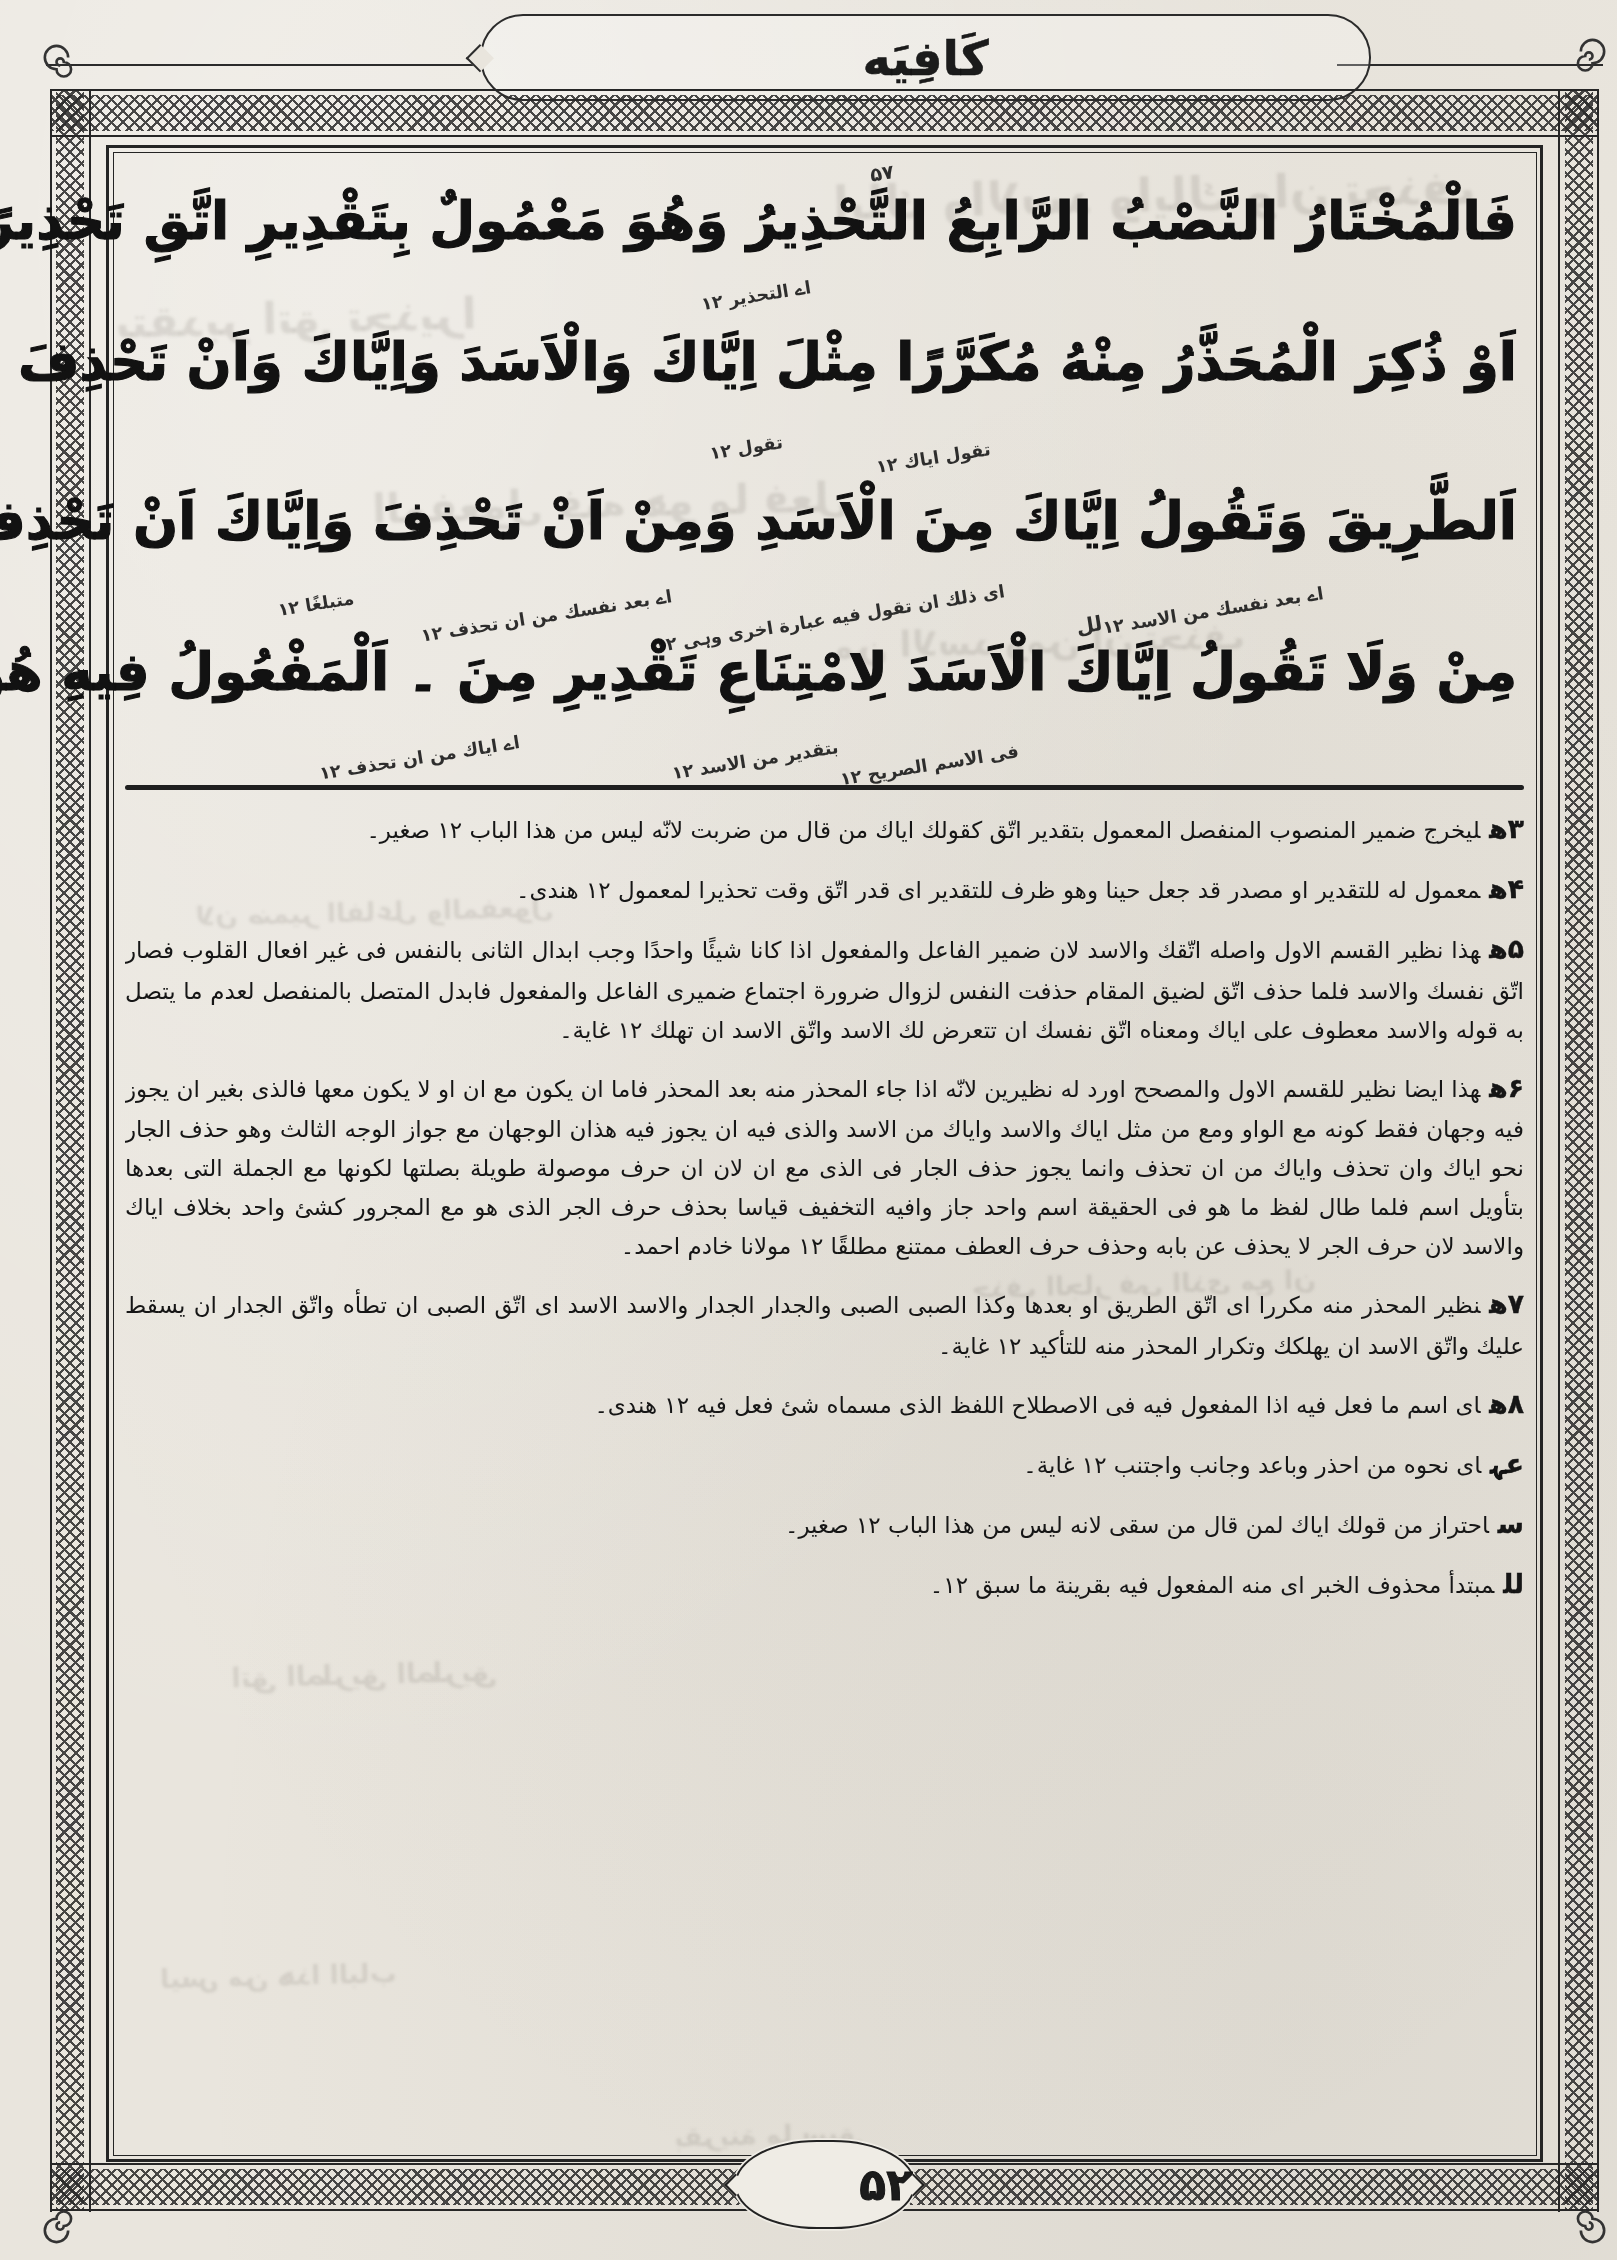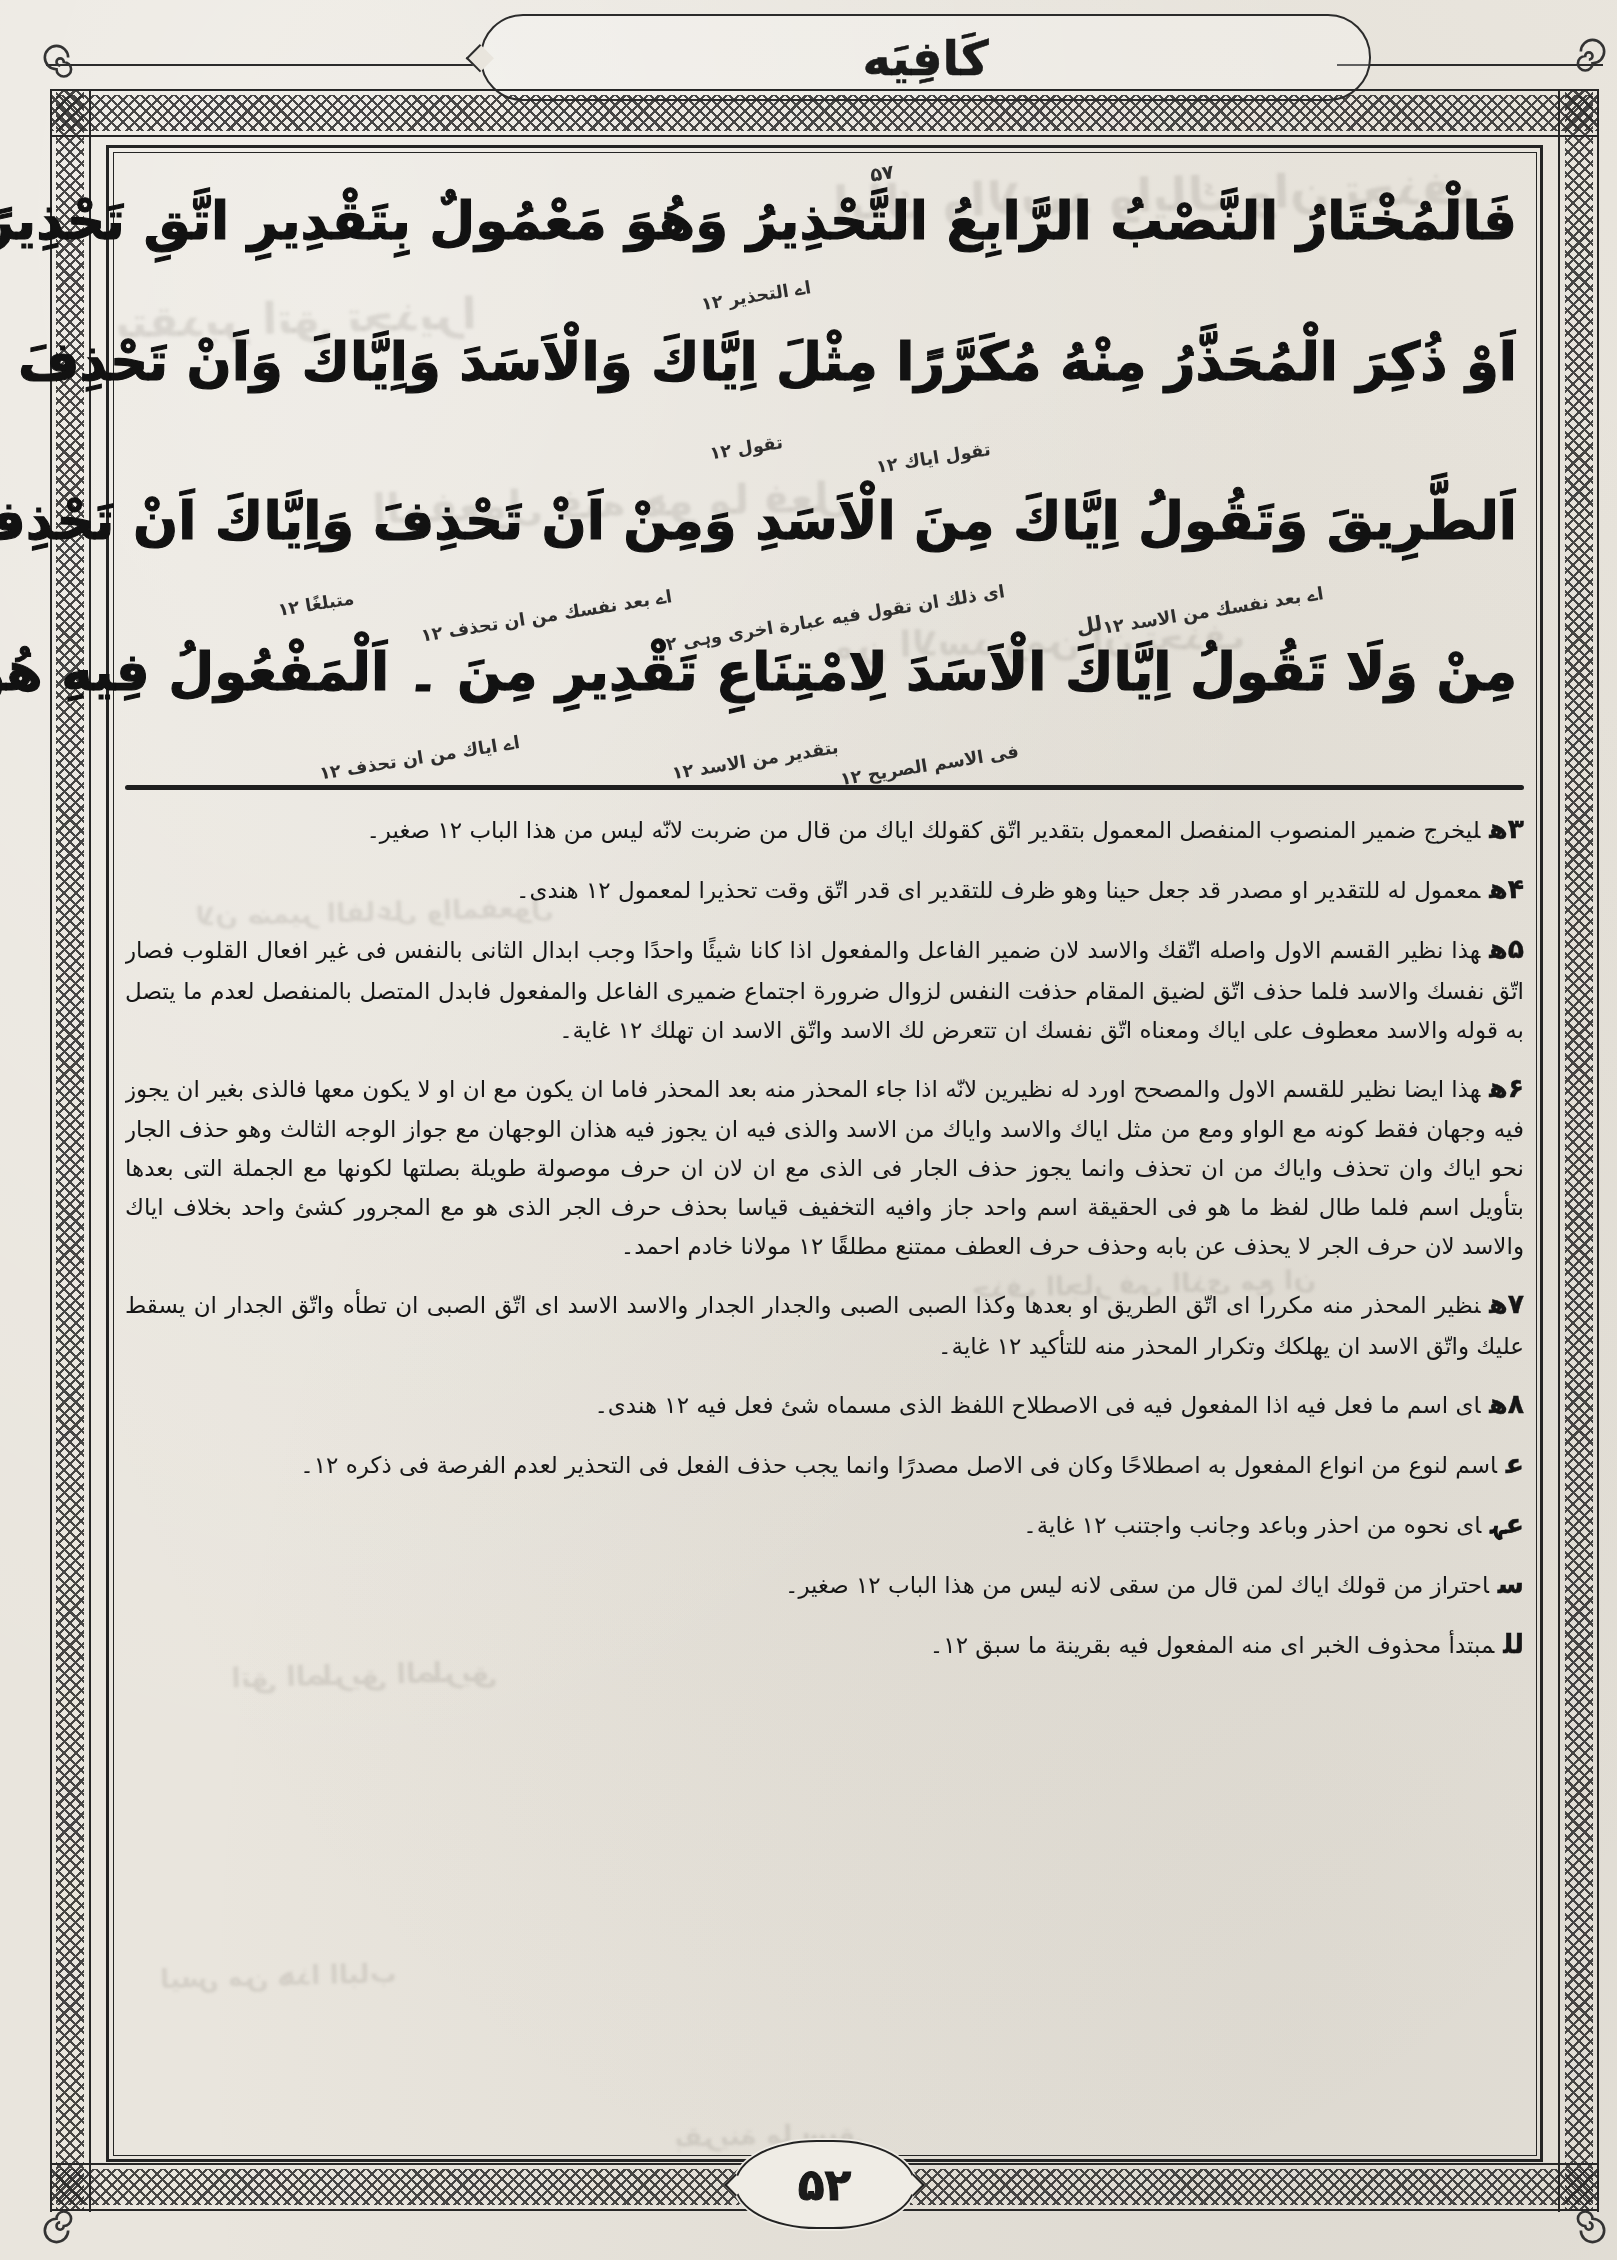--- a/index.html
+++ b/index.html
@@ -97,21 +97,21 @@
   .commentary{
     position:absolute;left:16px;right:16px;top:658px;bottom:8.9px;
     direction:rtl;text-align:justify;overflow:hidden;
   }
   .note{margin:0 0 15px 0;font-size:23px;line-height:1.7;color:#161616;font-weight:500;}
   .note .marker{font-weight:bold;font-size:26.6px;padding-left:8.9px;-webkit-text-stroke:0.4px #111;}
   
   .pagenum-cartouche{
     position:absolute;left:50%;bottom:32px;transform:translateX(-50%);
     width:177px;height:85px;background:#efece5;border:2.7px solid #222;
-    border-radius:50% / 55%;display:flex;align-items:center;justify-content:center;
+    border-radius:50% / 55%;display:flex;align-items:center;
     box-shadow:0 0 0 1.8px #efece5;
   }
   .pagenum-cartouche::before,.pagenum-cartouche::after{
     content:"";position:absolute;top:50%;width:14px;height:14px;background:#efece5;
     transform:translateY(-50%) rotate(45deg);
   }
   .pagenum-cartouche::before{left:-8.9px;border-left:2.7px solid #222;border-bottom:2.7px solid #222;}
   .pagenum-cartouche::after{right:-8.9px;border-top:2.7px solid #222;border-right:2.7px solid #222;}
   .page-number{font-size:44px;font-weight:bold;-webkit-text-stroke:0.9px #111;}
   
@@ -214,21 +214,20 @@
 
       <div class="divider"></div>
 
       <div class="commentary">
           <p class="note"><span class="marker">۳ھ</span>ليخرج ضمير المنصوب المنفصل المعمول بتقدير اتّق كقولك اياك من قال من ضربت لانّه ليس من هذا الباب ۱۲ صغير۔</p>
           <p class="note"><span class="marker">۴ھ</span>معمول له للتقدير او مصدر قد جعل حينا وهو ظرف للتقدير اى قدر اتّق وقت تحذيرا لمعمول ۱۲ هندى۔</p>
           <p class="note"><span class="marker">۵ھ</span>هذا نظير القسم الاول واصله اتّقك والاسد لان ضمير الفاعل والمفعول اذا كانا شيئًا واحدًا وجب ابدال الثانى بالنفس فى غير افعال القلوب فصار اتّق نفسك والاسد فلما حذف اتّق لضيق المقام حذفت النفس لزوال ضرورة اجتماع ضميرى الفاعل والمفعول فابدل المتصل بالمنفصل لعدم ما يتصل به قوله والاسد معطوف على اياك ومعناه اتّق نفسك ان تتعرض لك الاسد واتّق الاسد ان تهلك ۱۲ غاية۔</p>
           <p class="note"><span class="marker">۶ھ</span>هذا ايضا نظير للقسم الاول والمصحح اورد له نظيرين لانّه اذا جاء المحذر منه بعد المحذر فاما ان يكون مع ان او لا يكون معها فالذى بغير ان يجوز فيه وجهان فقط كونه مع الواو ومع من مثل اياك والاسد واياك من الاسد والذى فيه ان يجوز فيه هذان الوجهان مع جواز الوجه الثالث وهو حذف الجار نحو اياك وان تحذف واياك من ان تحذف وانما يجوز حذف الجار فى الذى مع ان لان ان حرف موصولة طويلة بصلتها لكونها مع الجملة التى بعدها بتأويل اسم فلما طال لفظ ما هو فى الحقيقة اسم واحد جاز وافيه التخفيف قياسا بحذف حرف الجر الذى هو مع المجرور كشئ واحد بخلاف اياك والاسد لان حرف الجر لا يحذف عن بابه وحذف حرف العطف ممتنع مطلقًا ۱۲ مولانا خادم احمد۔</p>
           <p class="note"><span class="marker">۷ھ</span>نظير المحذر منه مكررا اى اتّق الطريق او بعدها وكذا الصبى الصبى والجدار الجدار والاسد الاسد اى اتّق الصبى ان تطأه واتّق الجدار ان يسقط عليك واتّق الاسد ان يهلكك وتكرار المحذر منه للتأكيد ۱۲ غاية۔</p>
           <p class="note"><span class="marker">۸ھ</span>اى اسم ما فعل فيه اذا المفعول فيه فى الاصطلاح اللفظ الذى مسماه شئ فعل فيه ۱۲ هندى۔</p>
-          <p class="note"><span class="marker">ع</span>اسم لنوع من انواع المفعول به اصطلاحًا وكان فى الاصل مصدرًا وانما يجب حذف الفعل فى التحذير لعدم الفرصة فى ذكره ۱۲۔</p>
           <p class="note"><span class="marker">عہ</span>اى نحوه من احذر وباعد وجانب واجتنب ۱۲ غاية۔</p>
           <p class="note"><span class="marker">س</span>احتراز من قولك اياك لمن قال من سقى لانه ليس من هذا الباب ۱۲ صغير۔</p>
           <p class="note"><span class="marker">لل</span>مبتدأ محذوف الخبر اى منه المفعول فيه بقرينة ما سبق ۱۲۔</p>
         </div>
 
     </div>
 
     <div class="pagenum-cartouche">
       <span class="page-number">۵۲</span>
     </div>

